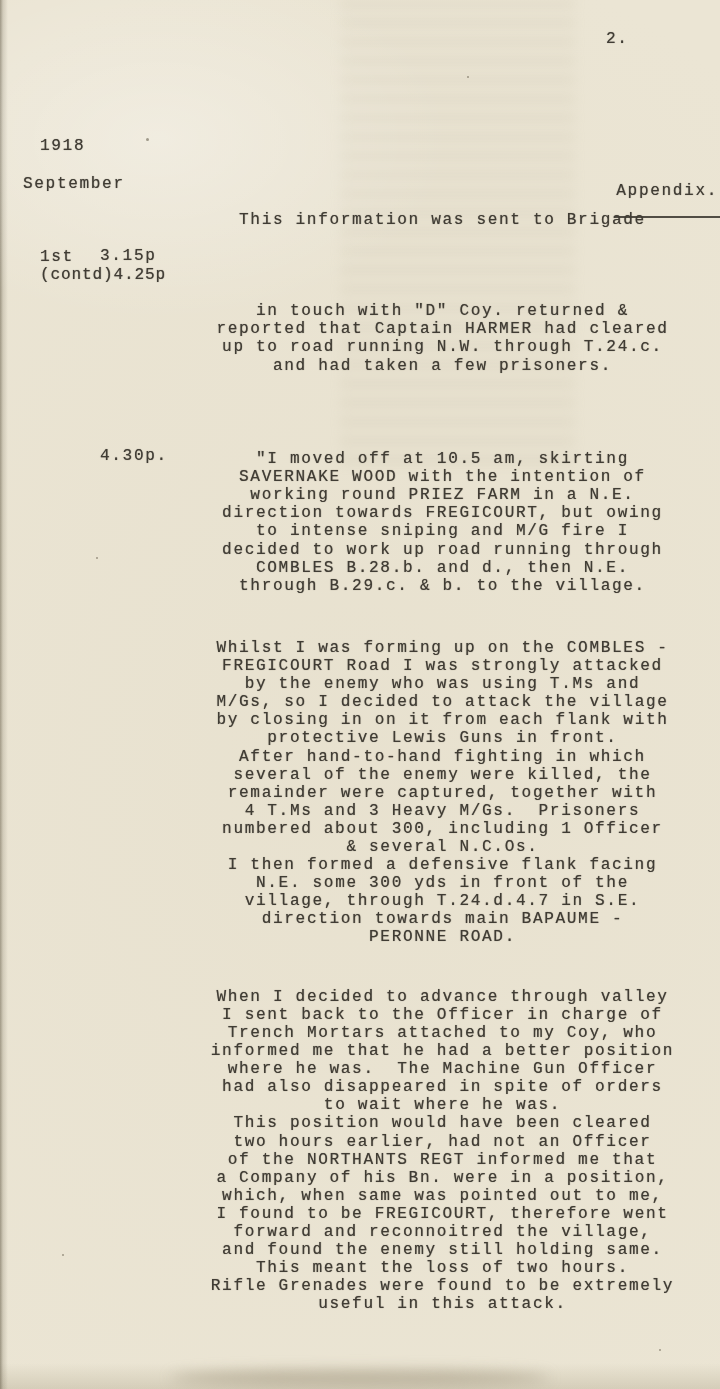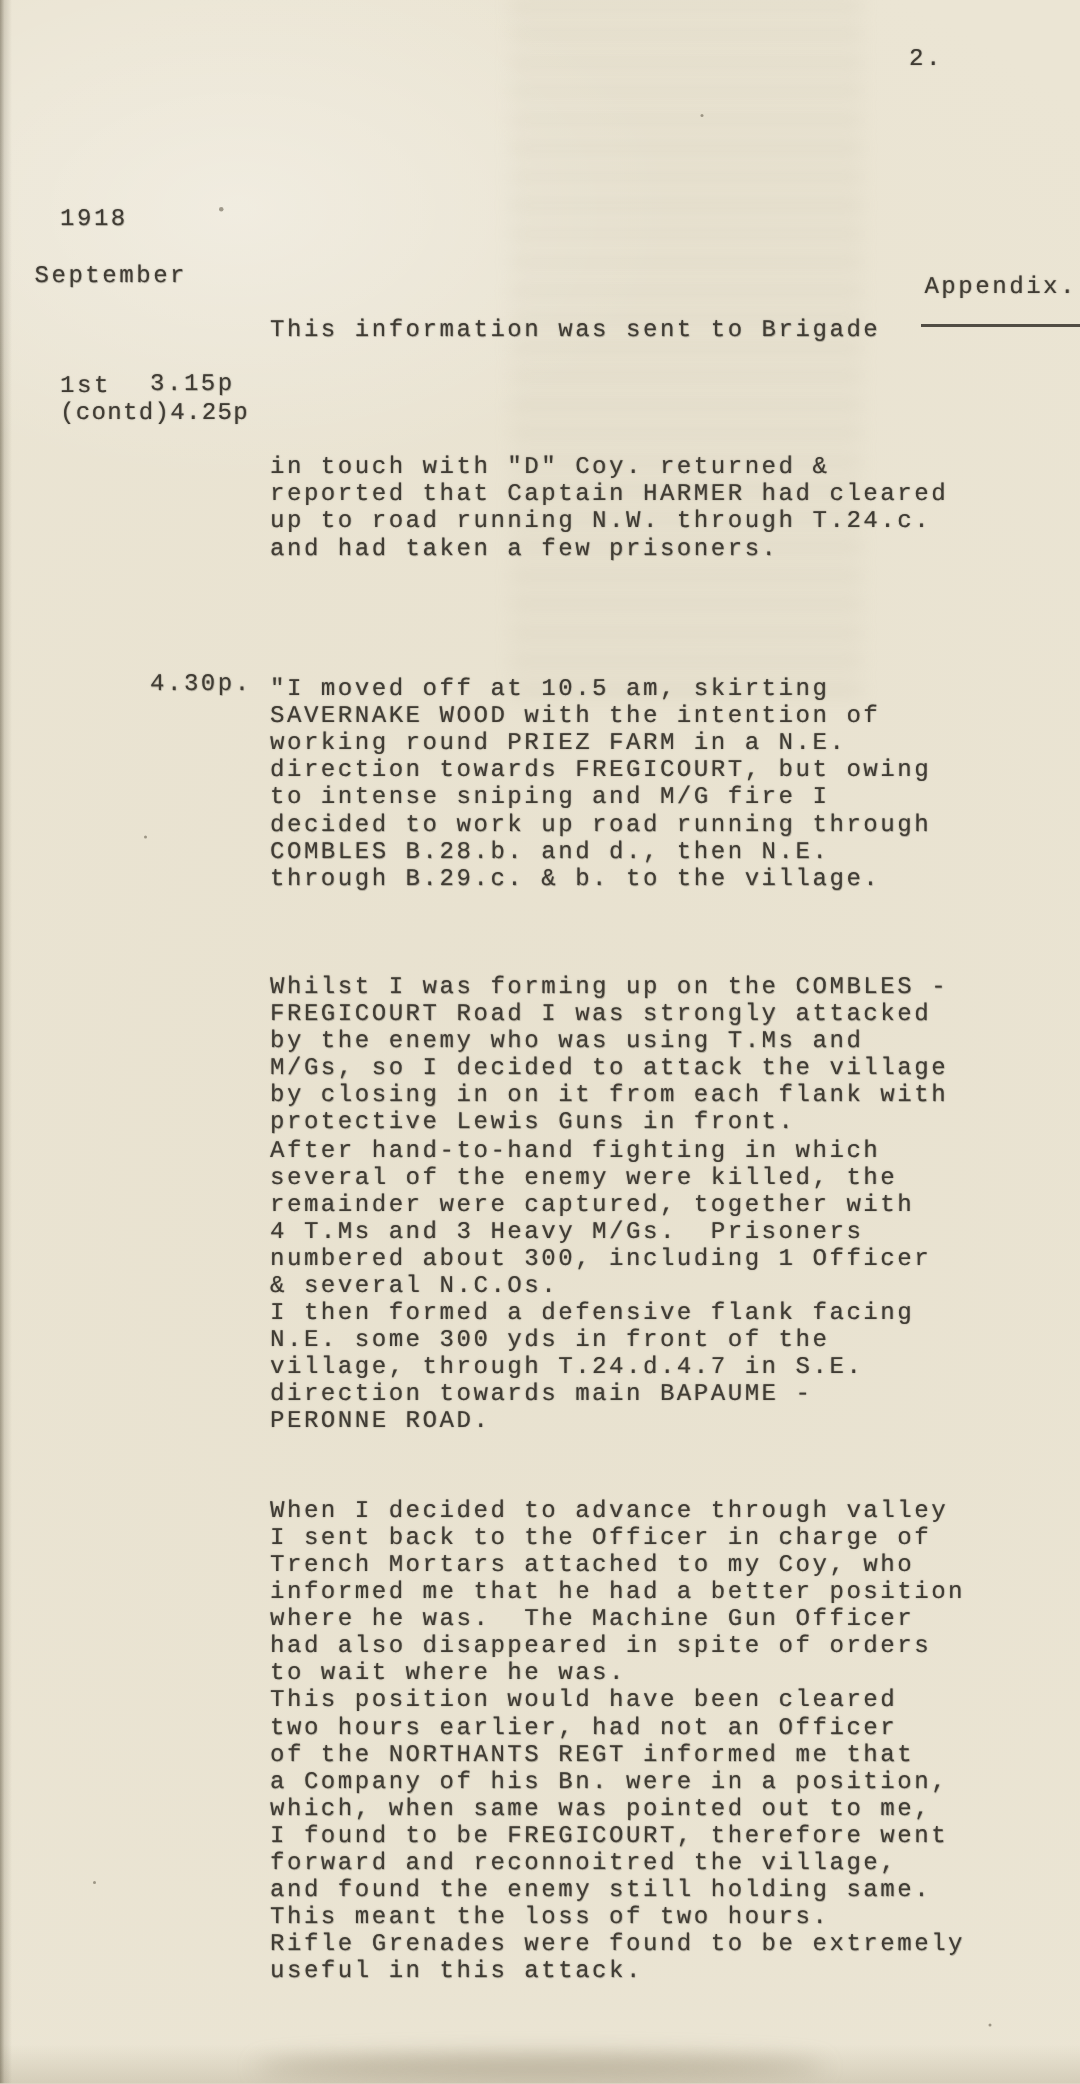--- a/index.html
+++ b/index.html
@@ -62,24 +62,24 @@
     border-bottom: 2.5px solid rgba(64,60,52,0.9);
   }
   .entries {
     position: absolute; left: 0; top: 211px; right: 0; z-index: 1;
     padding-left: 40px;
   }
   .row { display: grid; grid-template-columns: 60px 80px 1fr; align-items: start; }
   .c-date { grid-column: 1; white-space: pre; margin-top: 37px; }
   .c-time { grid-column: 2; white-space: pre; margin-top: 36px; }
   .c-datetime { grid-column: 1 / 3; white-space: pre; letter-spacing: 0.9px; }
-  .c-body { grid-column: 3; white-space: pre-wrap; max-width: 525px; }
+  .c-body { grid-column: 3; white-space: pre-wrap; max-width: 525px; text-align: center; }
   .para { white-space: pre-wrap; }
   .gap3 { margin-top: 3px; }
-  .gap6 { margin-top: 18px; }
+  .gap6 { margin-top: 8px; }
   .gap5 { margin-top: 5px; }
   .u { border-bottom: 1.8px solid rgba(64,60,52,0.8); }
 </style>
 </head>
 <body>
 
 <div class="page">
 
   <div class="showthrough"></div>
   <div class="bottom-smudge"></div>

